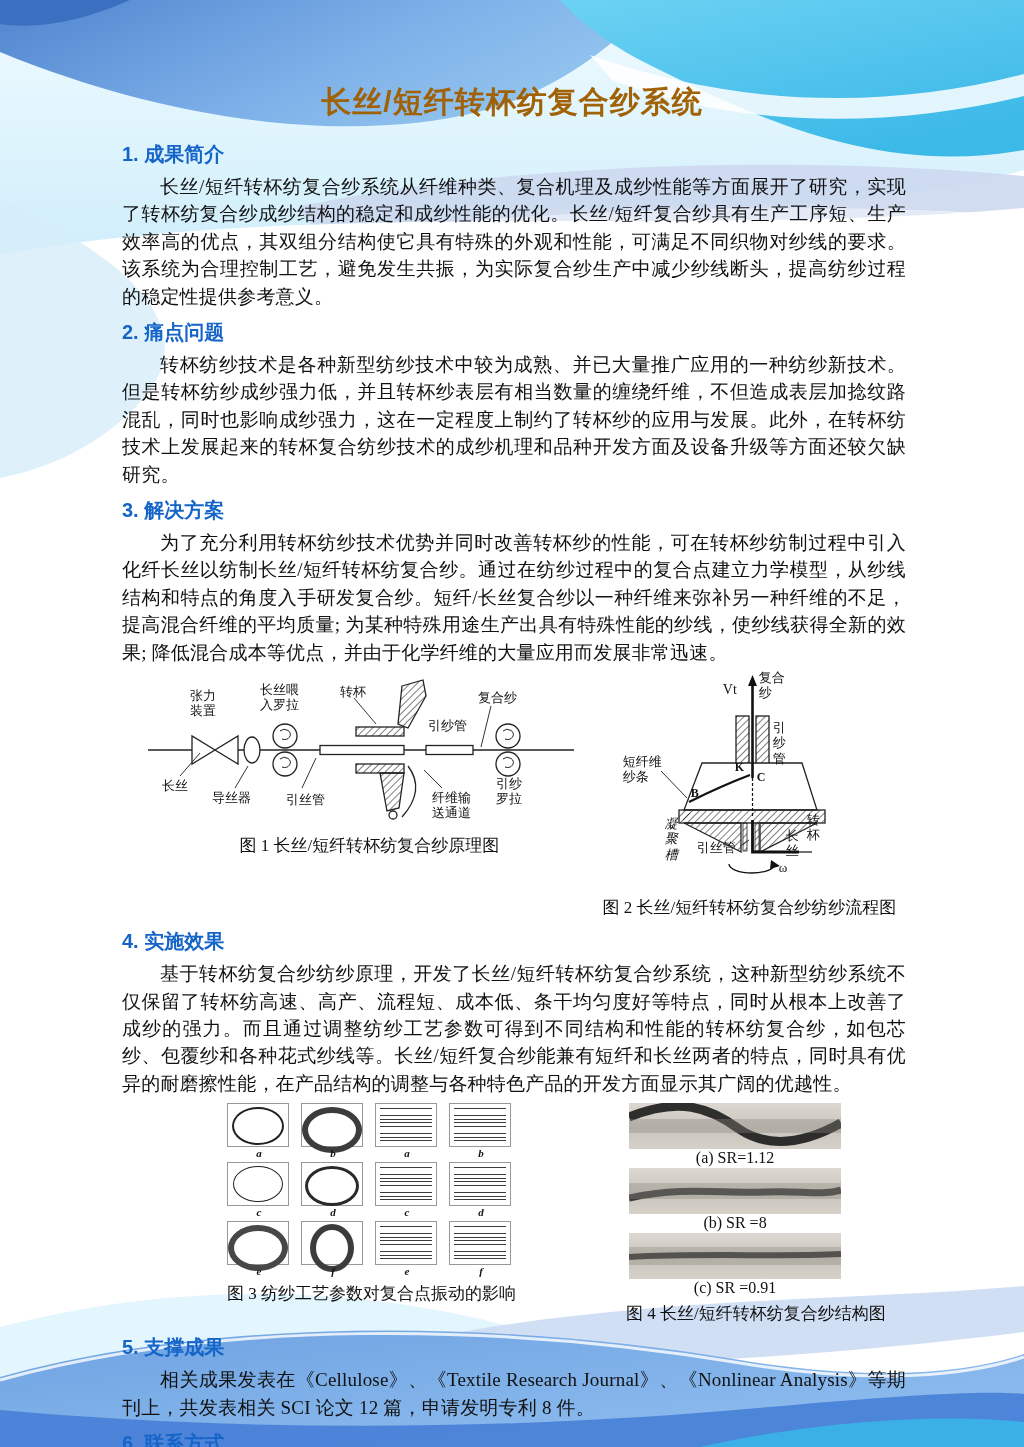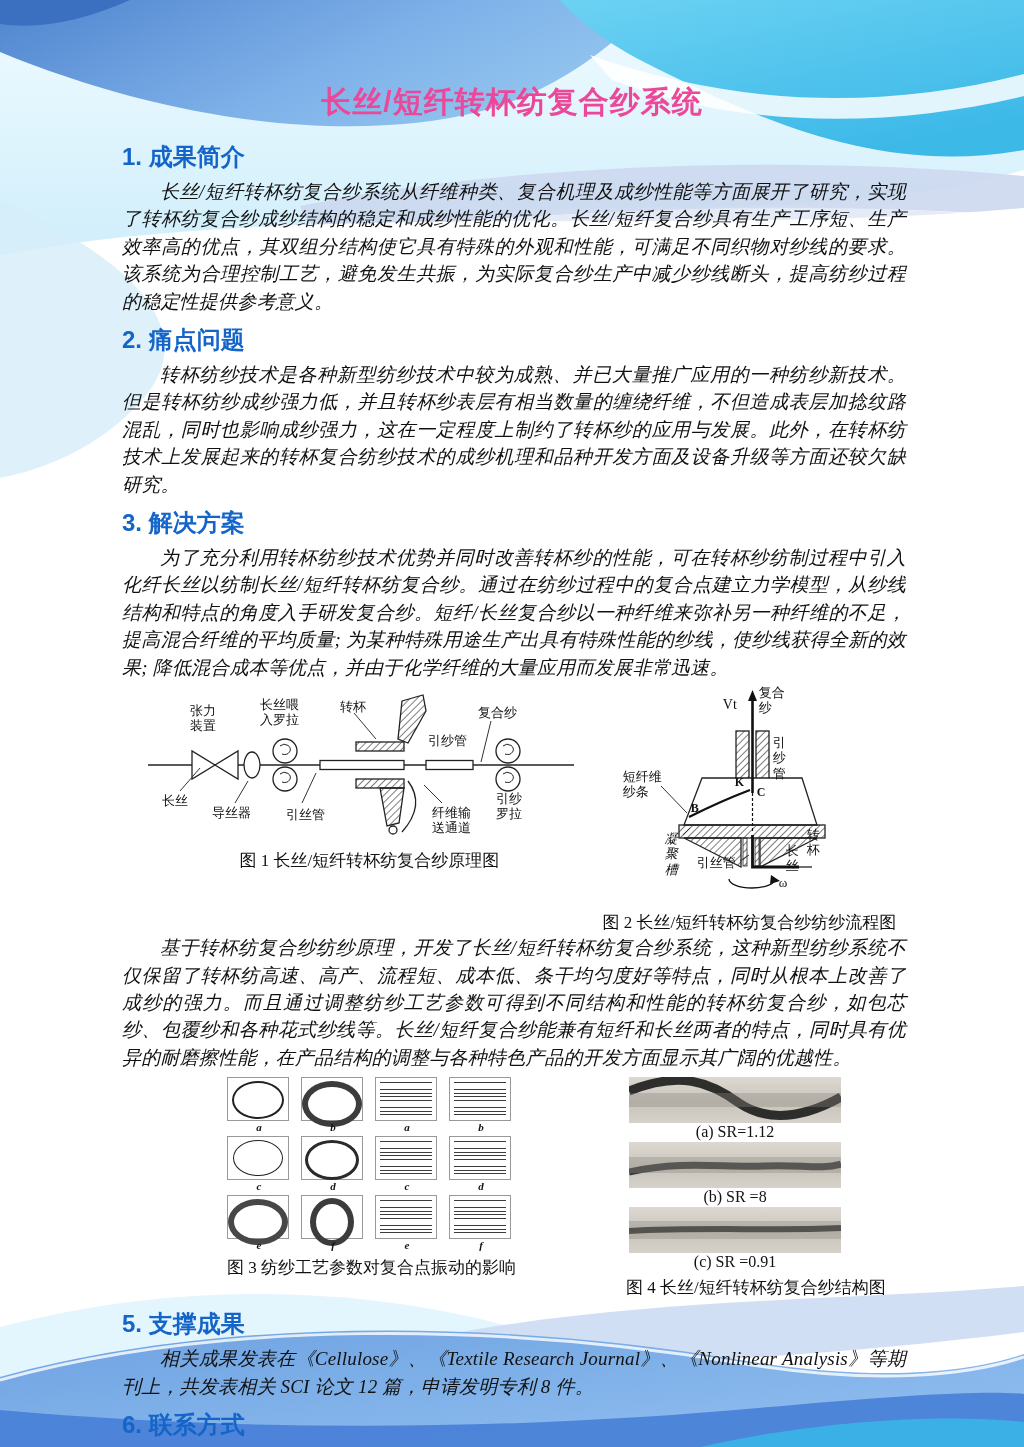--- a/index.html
+++ b/index.html
@@ -3,25 +3,25 @@
 <meta charset="utf-8">
 <style>
   html,body{margin:0;padding:0;background:#888;}
   .page{position:relative;width:1024px;height:1447px;background:#ffffff;margin:0 auto;overflow:hidden;
         font-family:"Liberation Serif","DejaVu Serif",serif;color:#111;}
   svg.decor{position:absolute;left:0;display:block;}
   .header-waves{top:0;z-index:0;}
   .footer-waves{bottom:0;z-index:1;}
   .doc-title{position:absolute;top:82px;left:0;width:100%;text-align:center;z-index:2;margin:0;
              font-family:"Liberation Sans","DejaVu Sans",sans-serif;font-weight:bold;
-             font-size:30px;color:#ec4899;letter-spacing:1px;}
+             font-size:30px;color:#a16207;letter-spacing:1px;}
   .content{position:absolute;top:132px;left:122px;width:784px;z-index:2;}
   .sec-h{font-family:"Liberation Sans","DejaVu Sans",sans-serif;font-weight:bold;
-         font-size:24px;color:#1565c8;margin:9px 0 5px 0;}
-  .sec-p{font-size:19px;line-height:27.4px;text-align:justify;text-indent:2em;margin:0 0 2px 0;letter-spacing:.2px;font-style:italic;}
+         font-size:20px;color:#1565c8;margin:9px 0 5px 0;}
+  .sec-p{font-size:19px;line-height:27.4px;text-align:justify;text-indent:2em;margin:0 0 2px 0;letter-spacing:.2px;}
   
   .figrow{display:flex;justify-content:space-between;}
   .figrow1{margin-top:4px;}
   .figcol{display:flex;flex-direction:column;justify-content:flex-start;}
   .figbox{position:relative;}
   .figcap{text-align:center;font-size:17px;margin-top:4px;white-space:nowrap;}
   .fig-label{position:absolute;font-size:13px;line-height:1.18;color:#111;white-space:normal;}
   .w1{width:14px;word-break:break-all;}
   .w2{width:27px;word-break:break-all;}
   .w3{width:41px;word-break:break-all;}
@@ -212,20 +212,21 @@
           <div class="fig-label w1" style="left:66px;top:146px;font-style:italic;">凝聚槽</div>
           <div class="fig-label" style="left:98px;top:170px;">引丝管</div>
           <div class="fig-label w1" style="left:208px;top:142px;">转杯</div>
           <div class="fig-label w1" style="left:187px;top:158px;">长丝</div>
           <div class="fig-label" style="left:180px;top:190px;">ω</div>
         </div>
         <div class="figcap">图 2  长丝/短纤转杯纺复合纱纺纱流程图</div>
       </div>
     </div>
 
+    <div class="sec-h">4. 实施效果</div>
     <p class="sec-p">基于转杯纺复合纱纺纱原理，开发了长丝/短纤转杯纺复合纱系统，这种新型纺纱系统不仅保留了转杯纺高速、高产、流程短、成本低、条干均匀度好等特点，同时从根本上改善了成纱的强力。而且通过调整纺纱工艺参数可得到不同结构和性能的转杯纺复合纱，如包芯纱、包覆纱和各种花式纱线等。长丝/短纤复合纱能兼有短纤和长丝两者的特点，同时具有优异的耐磨擦性能，在产品结构的调整与各种特色产品的开发方面显示其广阔的优越性。</p>
 
     <div class="figrow" style="margin-top:6px;">
       <div class="figcol" style="margin-left:105px;">
         <div class="fig3grid">
           <div class="mini">
               <div class="miniplot">
                 <div class="ellipse e-a"></div>
               </div>
               <div class="minilab">a</div>

